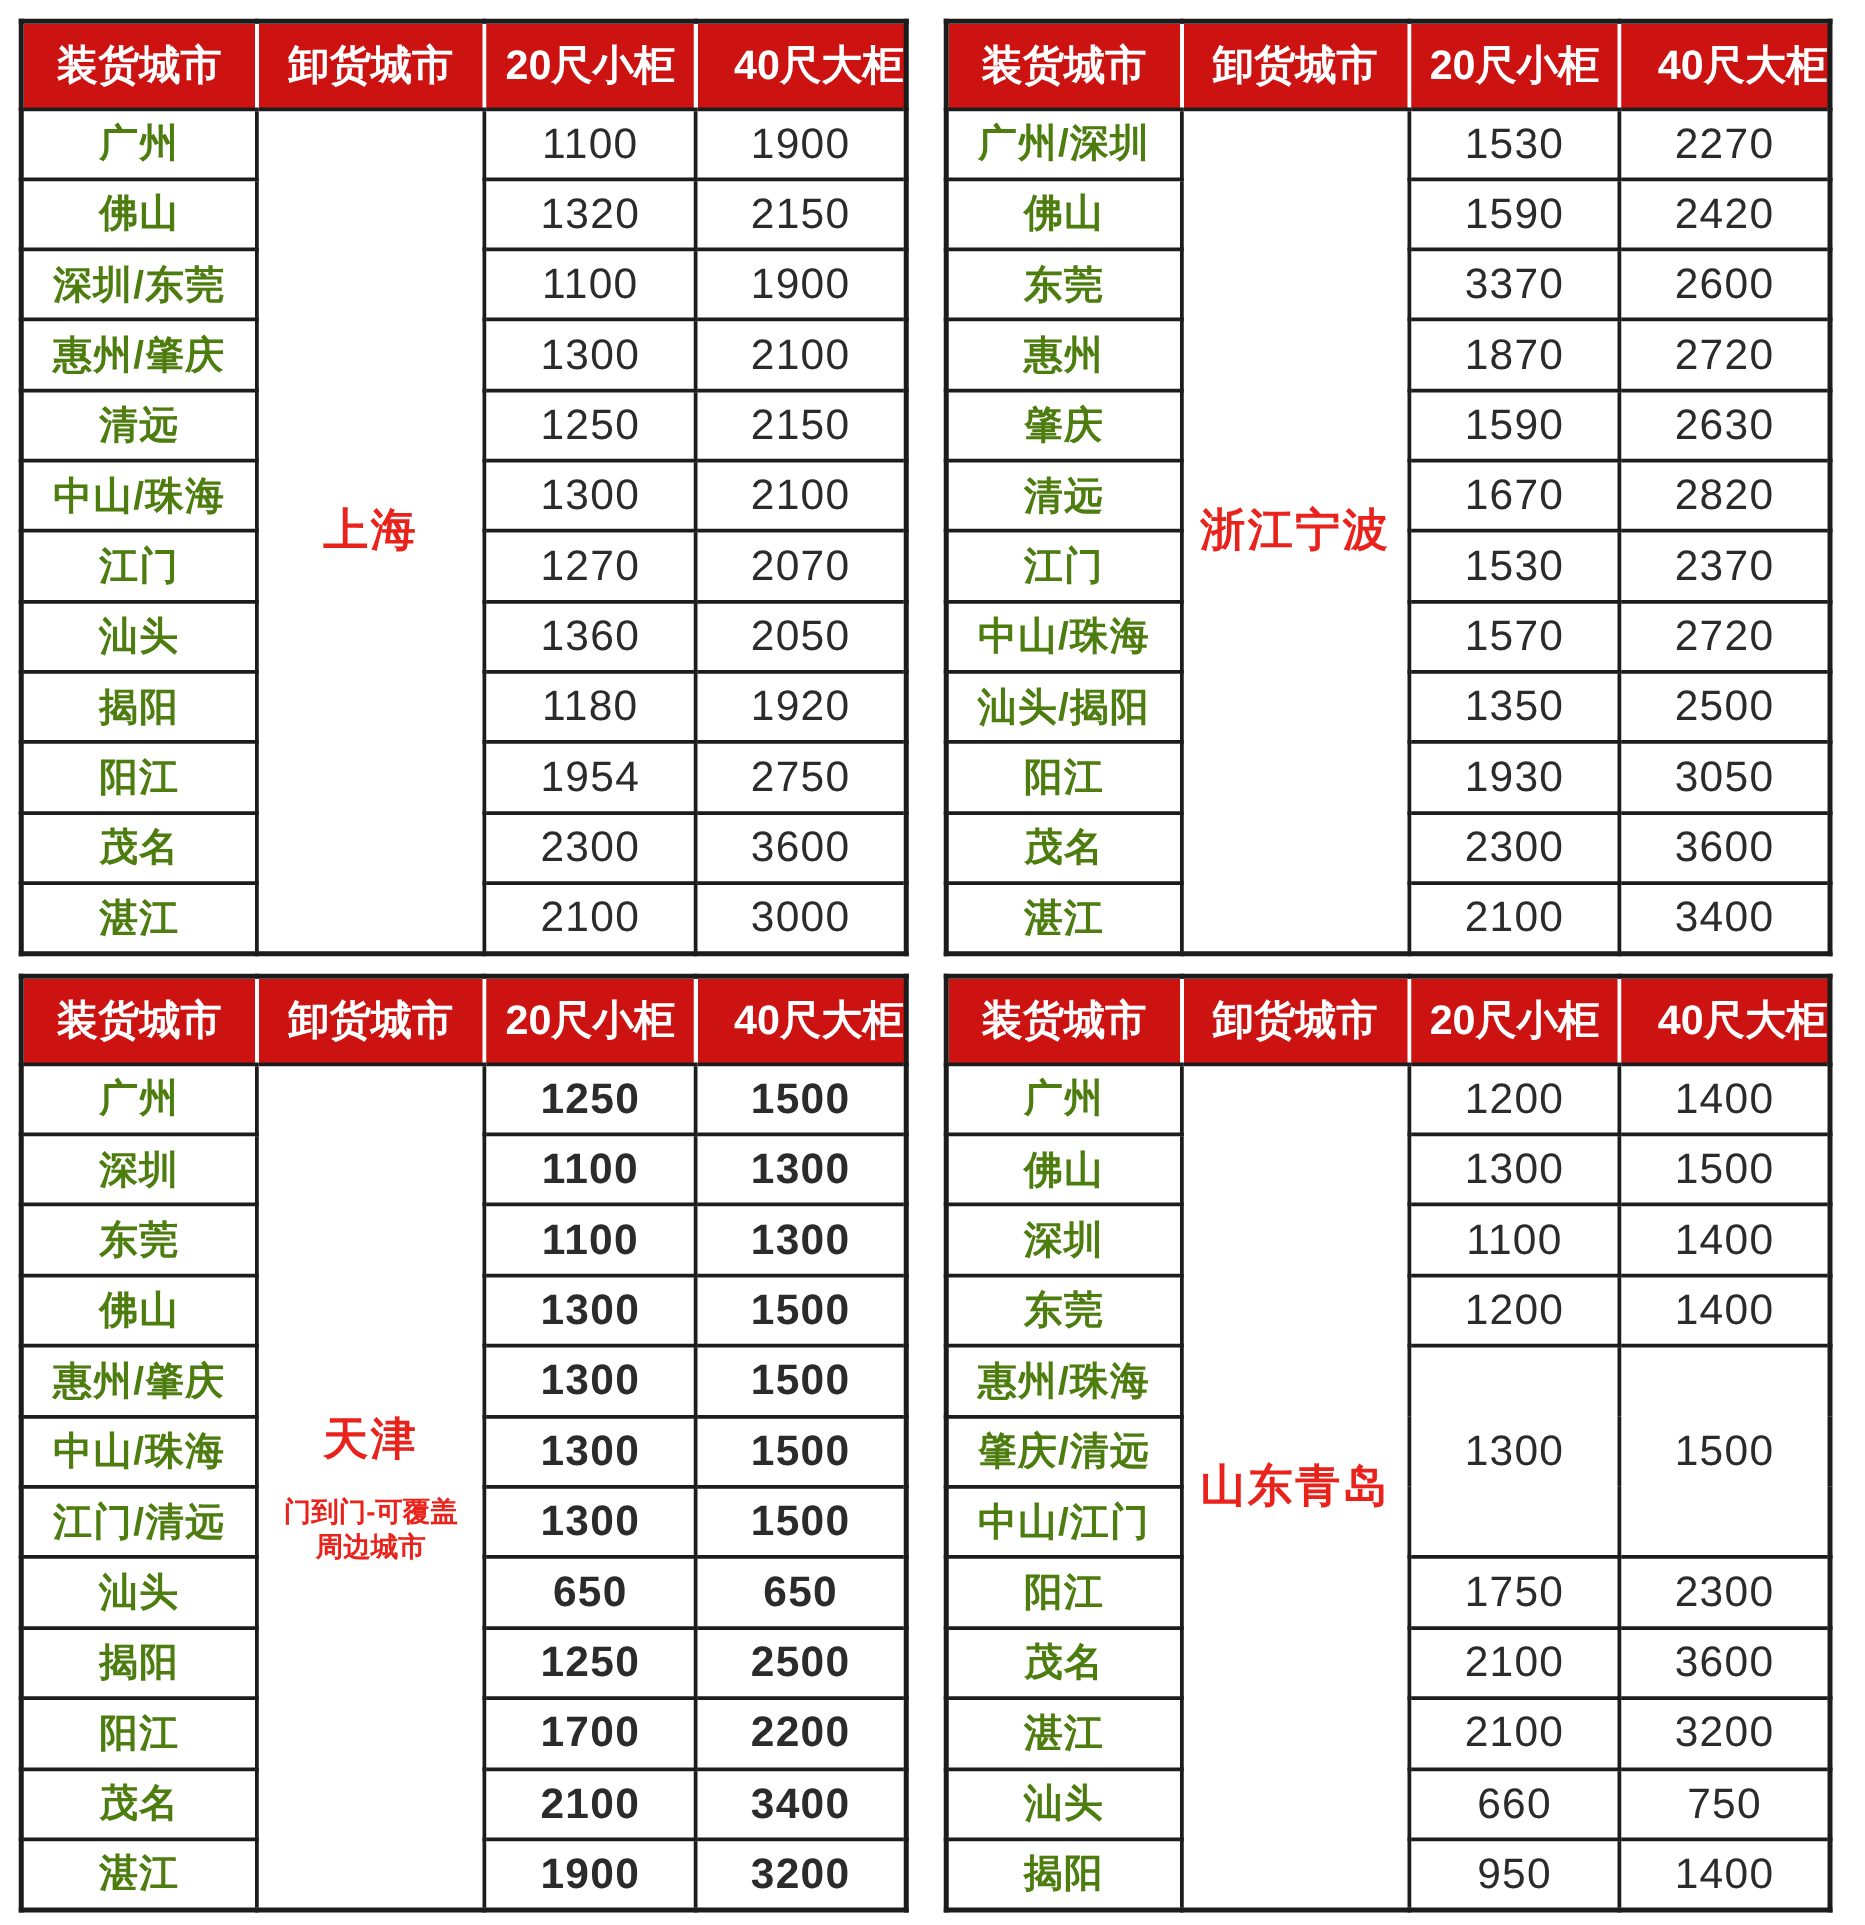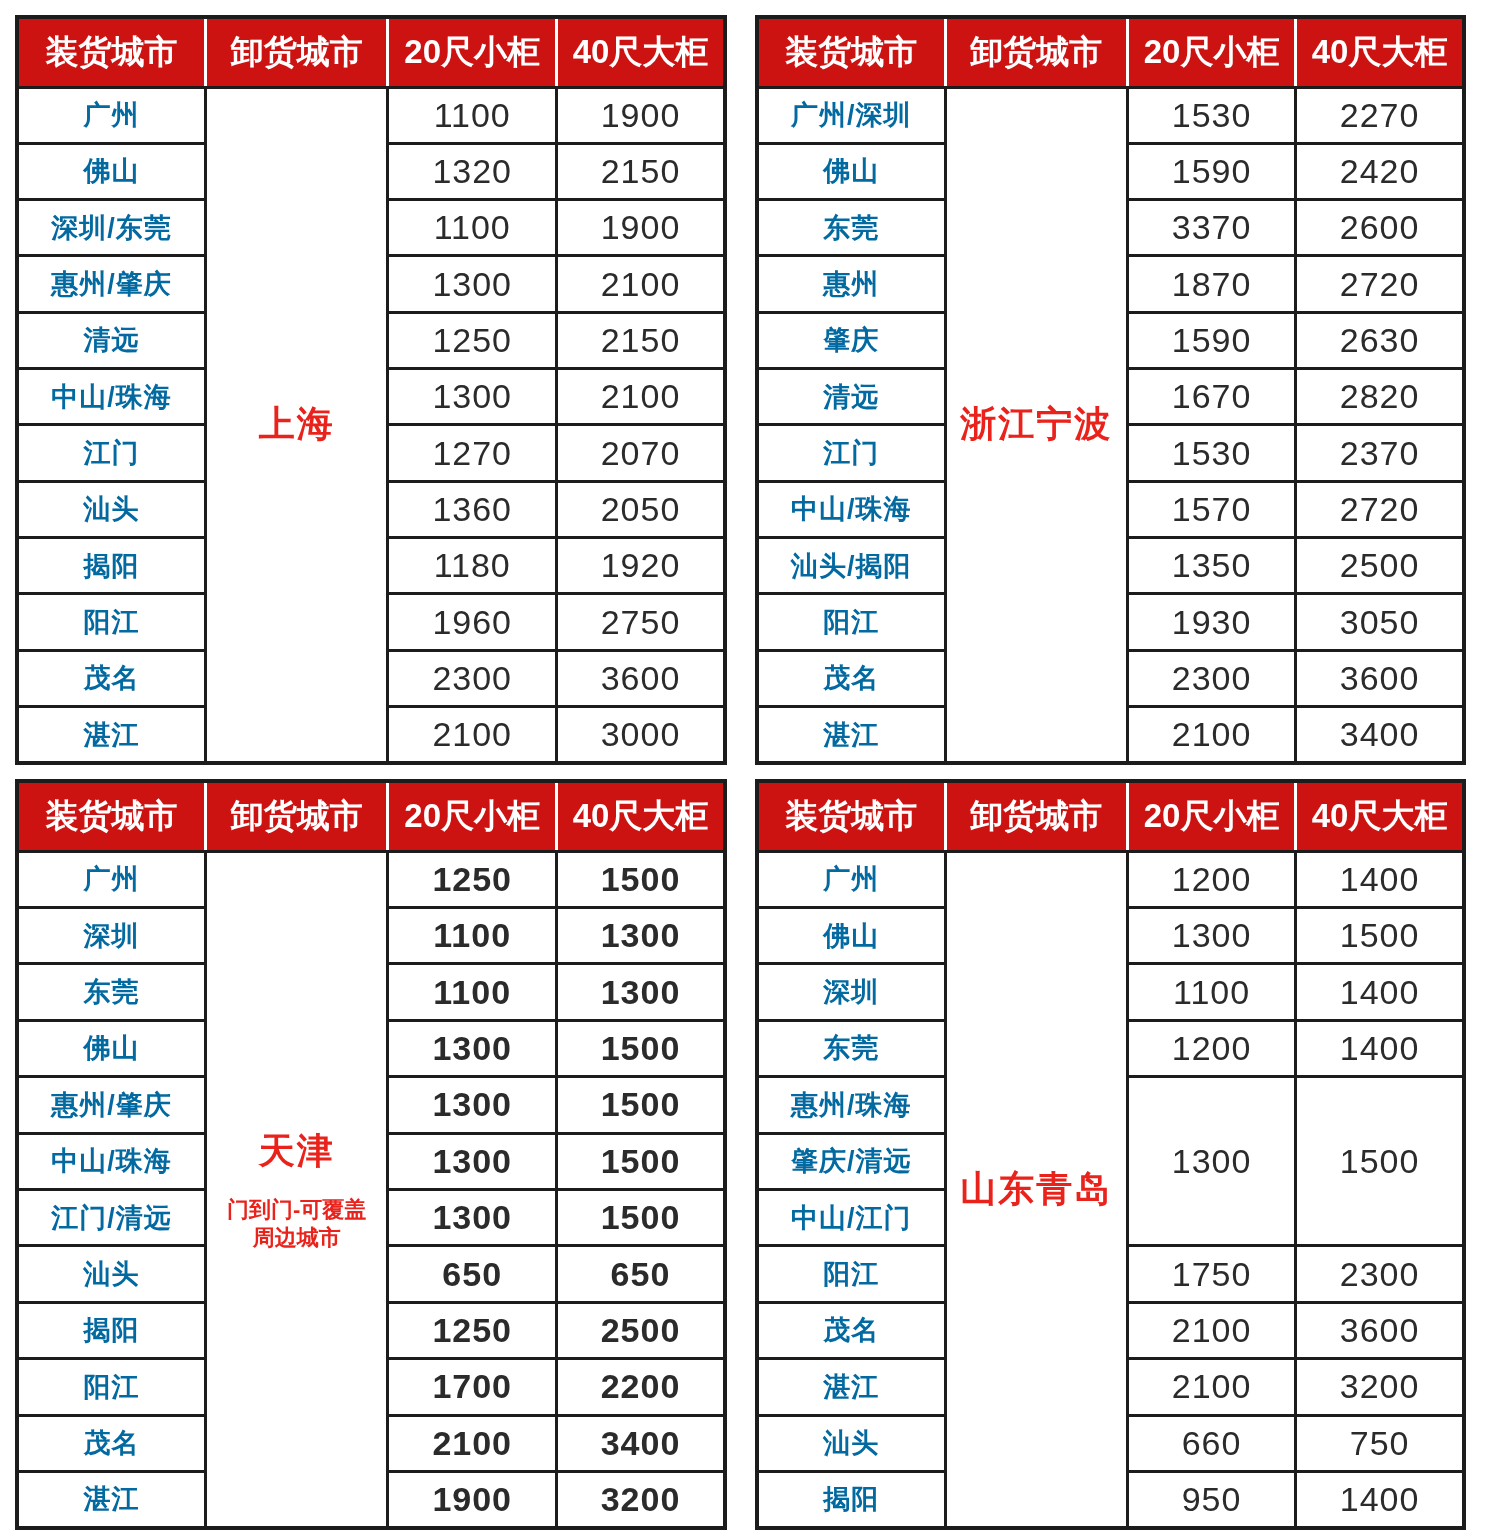--- a/index.html
+++ b/index.html
@@ -28,23 +28,23 @@
   .rate col.c4 { width:23.8%; }
   .rate th, .rate td { border:3px solid #1c1c1c; text-align:center; vertical-align:middle; overflow:hidden; }
   .rate thead tr { height:70px; }
   .rate th {
     background:var(--hdr,#cd1212); color:#ffffff;
     font-size:33px; font-weight:700;
     border-left:3px solid #ffffff; border-right:3px solid #ffffff;
     border-top-color:#1c1c1c; border-bottom-color:#1c1c1c;
   }
   .rate th:first-child { border-left-color:#1c1c1c; }
-  .rate th:last-child  { border-right-color:#1c1c1c; }
+  .rate th:last-child  { border-right-color:#1c1c1c;text-align:right; }
   .rate tbody tr { height:56px; }
-  .rate td.city { font-size:27px; font-weight:700; color:#0369a1; letter-spacing:1px; }
+  .rate td.city { font-size:31px; font-weight:700; color:#4d7c0f; letter-spacing:1px; }
   .rate td.val  { font-size:34px; font-weight:400; color:#2b2b2b; letter-spacing:1px; }
   .rate.bold-vals td.val { font-weight:700; }
   .rate td.dest { color:var(--dred,#e9231c); font-weight:700; font-size:36px; letter-spacing:2px;text-align:center; }
   .rate td.dest .note { font-size:22px; letter-spacing:0; line-height:1.25; margin-top:20px; }
 </style>
 </head>
 <body>
 
 <div class="grid">
 
@@ -107,21 +107,21 @@
           <td class="val" rowspan="1">1360</td>
           <td class="val" rowspan="1">2050</td>
         </tr>
         <tr>
           <td class="city">揭阳</td>
           <td class="val" rowspan="1">1180</td>
           <td class="val" rowspan="1">1920</td>
         </tr>
         <tr>
           <td class="city">阳江</td>
-          <td class="val" rowspan="1">1960</td>
+          <td class="val" rowspan="1">1954</td>
           <td class="val" rowspan="1">2750</td>
         </tr>
         <tr>
           <td class="city">茂名</td>
           <td class="val" rowspan="1">2300</td>
           <td class="val" rowspan="1">3600</td>
         </tr>
         <tr>
           <td class="city">湛江</td>
           <td class="val" rowspan="1">2100</td>

